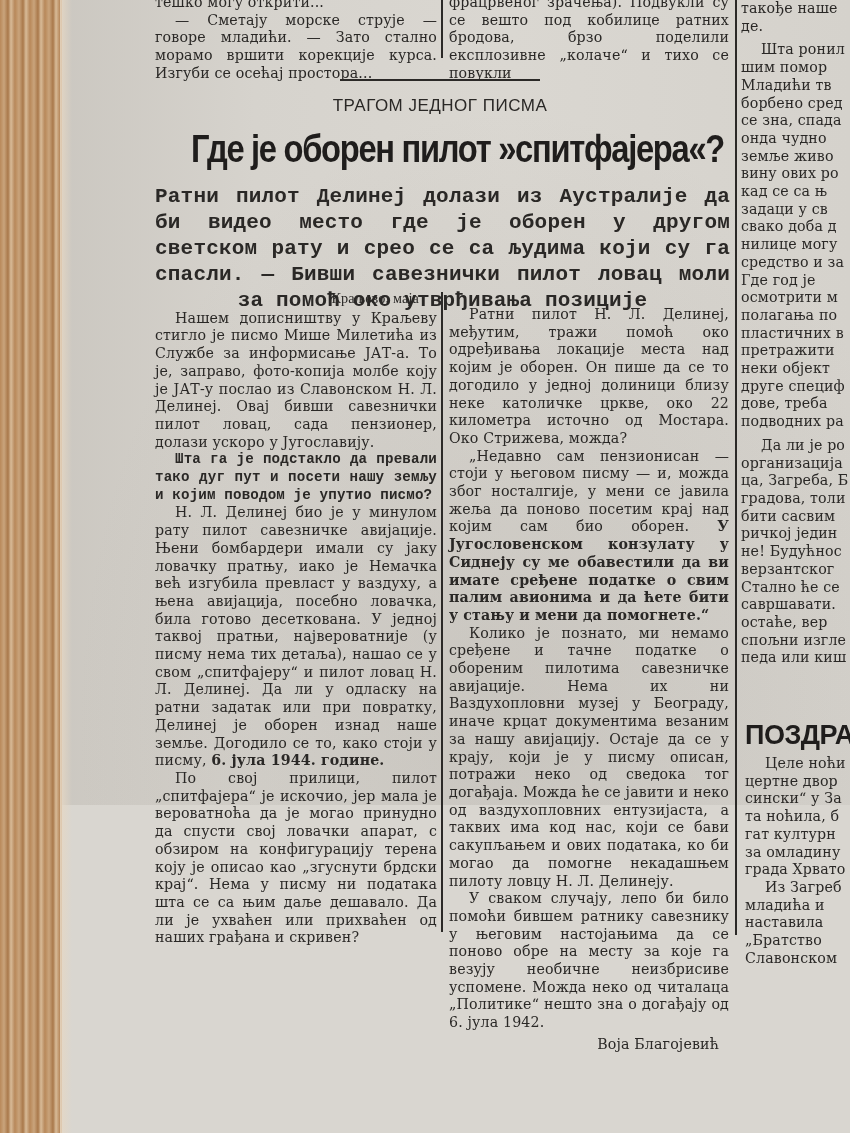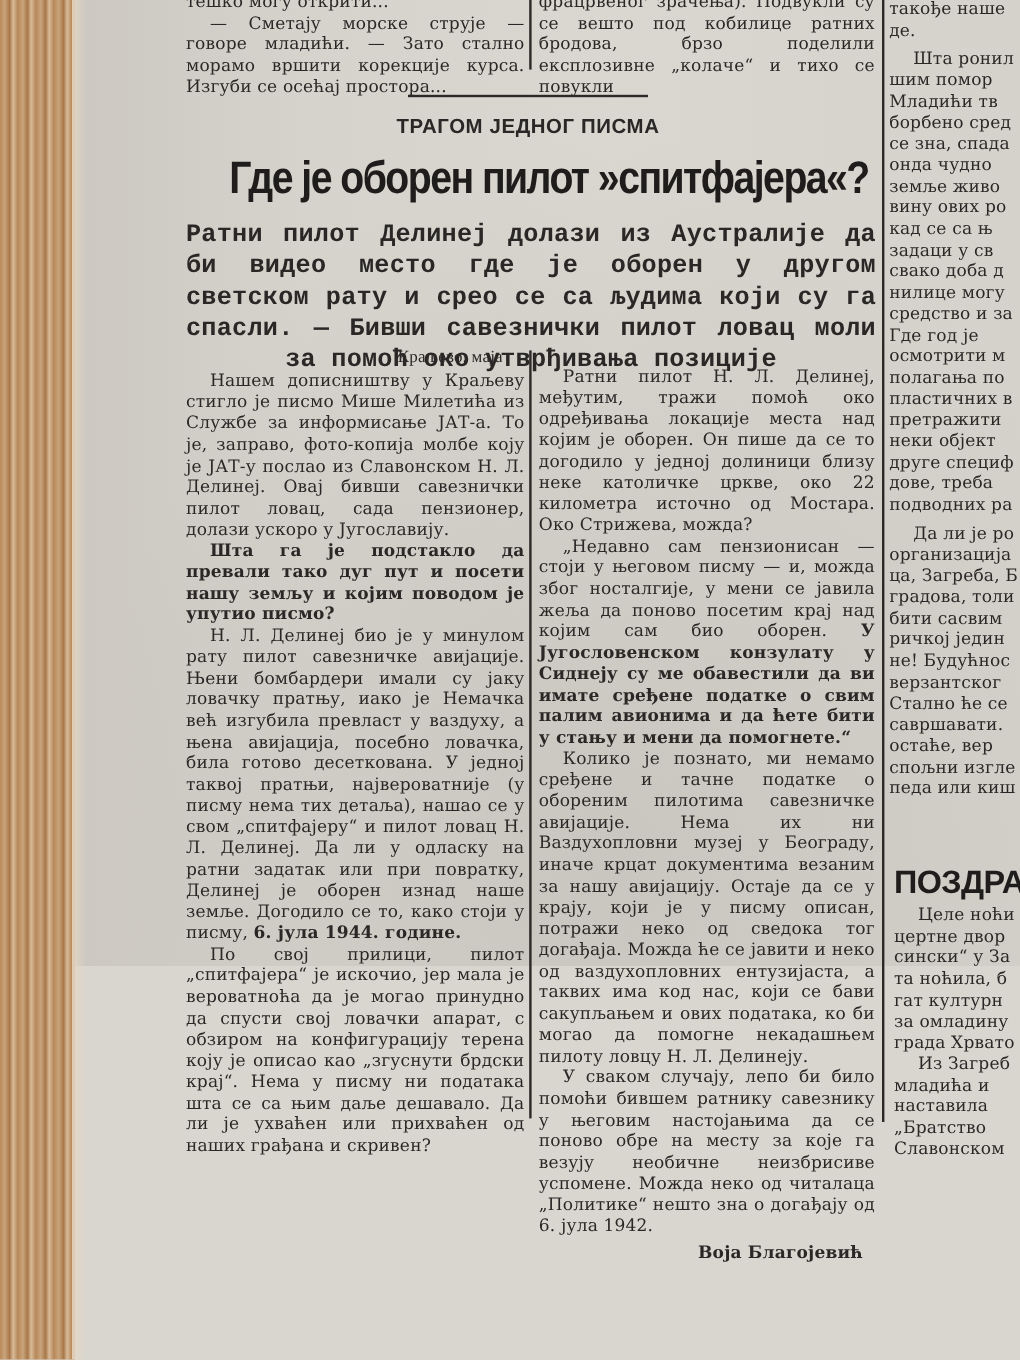--- a/index.html
+++ b/index.html
@@ -31,34 +31,34 @@
   .col-left { left:155px; top:290px; width:282px; }
   .col-mid { left:449px; top:306px; width:280px; }
   .col-right { left:741px; top:0; width:130px; overflow:hidden; white-space:nowrap; }
   .col-right p { text-align:left; }
   .top-left { left:155px; top:-6px; width:282px; }
   .top-mid { left:449px; top:-6px; width:280px; }
   .rule-v { position:absolute; background:#2b2927; width:2px; }
   .rule-h { position:absolute; background:#2b2927; height:2px; }
   .kicker {
     position:absolute; left:150px; top:96px; width:580px; text-align:center;
-    font-family:"Liberation Sans", sans-serif; font-weight:bold; font-size:17px; letter-spacing:0.5px;
+    font-family:"Liberation Sans", sans-serif; font-weight:normal; font-size:17px; letter-spacing:0.5px;
   }
   .headline {
     position:absolute; left:150px; top:128px; width:585px; text-align:center;
     font-family:"Liberation Sans", sans-serif; font-weight:bold; font-size:38px; letter-spacing:-1.5px;
     transform:scaleX(0.86); transform-origin:center; white-space:nowrap; color:#1f1d1c;
   }
   .deck {
     position:absolute; left:155px; top:184px; width:575px; text-align:justify; text-align-last:center;
     font-family:Liberation Mono, monospace; font-weight:bold; font-size:21px; line-height:26px;
     letter-spacing:0.2px;
   }
   .dateline { text-align:right !important; text-indent:0 !important; padding-right:18px; margin-bottom:2px !important;font-family:Liberation Serif, serif; }
-  .byline { text-align:right !important; font-weight:bold; text-indent:0 !important; padding-right:10px; margin-top:4px !important; }
+  .byline { text-align:right !important; font-weight:normal; text-indent:0 !important; padding-right:10px; margin-top:4px !important; }
   b.em { font-weight:bold; }
   .headline-2 {
     position:absolute; left:745px; top:720px; font-family:"Liberation Sans", sans-serif; font-weight:bold;
     font-size:27px; letter-spacing:-0.5px; white-space:nowrap; color:#1f1d1c;
   }
   .col-right2 { left:745px; top:755px; width:130px; white-space:nowrap; overflow:hidden; }
 </style>
 </head>
 <body>
 
@@ -75,21 +75,21 @@
   <div class="rule-v" style="left:441px; top:0; height:58px;"></div>
   <div class="rule-h" style="left:340px; top:79px; width:200px;"></div>
 
   <div class="kicker">ТРАГОМ ЈЕДНОГ ПИСМА</div>
   <div class="headline">Где је оборен пилот »спитфајера«?</div>
   <div class="deck">Ратни пилот Делинеј долази из Аустралије да би видео место где је оборен у другом светском рату и срео се са људима који су га спасли. — Бивши савезнички пилот ловац моли за помоћ око утврђивања позиције</div>
 
   <div class="text col-left">
     <p class="dateline">Краљево, маја</p>
     <p>Нашем дописништву у Краљеву стигло је писмо Мише Милетића из Службе за информисање ЈАТ-а. То је, заправо, фото-копија молбе коју је ЈАТ-у послао из Славонском Н. Л. Делинеј. Овај бивши савезнички пилот ловац, сада пензионер, долази ускоро у Југославију.</p>
-    <p style="font-weight:bold;">Шта га је подстакло да превали тако дуг пут и посети нашу земљу и којим поводом је упутио писмо?</p>
+    <p style="font-weight:bold;font-family:Liberation Mono, monospace;">Шта га је подстакло да превали тако дуг пут и посети нашу земљу и којим поводом је упутио писмо?</p>
     <p><span>Н. Л. Делинеј био је у минулом рату пилот савезничке авијације. Њени бомбардери имали су јаку ловачку пратњу, иако је Немачка већ изгубила превласт у ваздуху, а њена авијација, посебно ловачка, била готово десеткована. У једној таквој пратњи, највероватније (у писму нема тих детаља), нашао се у свом „спитфајеру“ и пилот ловац Н. Л. Делинеј. Да ли у одласку на ратни задатак или при повратку, Делинеј је оборен изнад наше земље. Догодило се то, како стоји у писму,</span> <b class="em">6. јула 1944. године.</b></p>
     <p>По свој прилици, пилот „спитфајера“ је искочио, јер мала је вероватноћа да је могао принудно да спусти свој ловачки апарат, с обзиром на конфигурацију терена коју је описао као „згуснути брдски крај“. Нема у писму ни података шта се са њим даље дешавало. Да ли је ухваћен или прихваћен од наших грађана и скривен?</p>
   </div>
 
   <div class="rule-v" style="left:441px; top:292px; height:640px;"></div>
 
   <div class="text col-mid">
     <p>Ратни пилот Н. Л. Делинеј, међутим, тражи помоћ око одређивања локације места над којим је оборен. Он пише да се то догодило у једној долиници близу неке католичке цркве, око 22 километра источно од Мостара. Око Стрижева, можда?</p>
     <p><span>„Недавно сам пензионисан — стоји у његовом писму — и, можда због носталгије, у мени се јавила жеља да поново посетим крај над којим сам био оборен.</span> <b class="em">У Југословенском конзулату у Сиднеју су ме обавестили да ви имате сређене податке о свим палим авионима и да ћете бити у стању и мени да помогнете.“</b></p>
     <p>Колико је познато, ми немамо сређене и тачне податке о обореним пилотима савезничке авијације. Нема их ни Ваздухопловни музеј у Београду, иначе крцат документима везаним за нашу авијацију. Остаје да се у крају, који је у писму описан, потражи неко од сведока тог догађаја. Можда ће се јавити и неко од ваздухопловних ентузијаста, а таквих има код нас, који се бави сакупљањем и ових података, ко би могао да помогне некадашњем пилоту ловцу Н. Л. Делинеју.</p>

